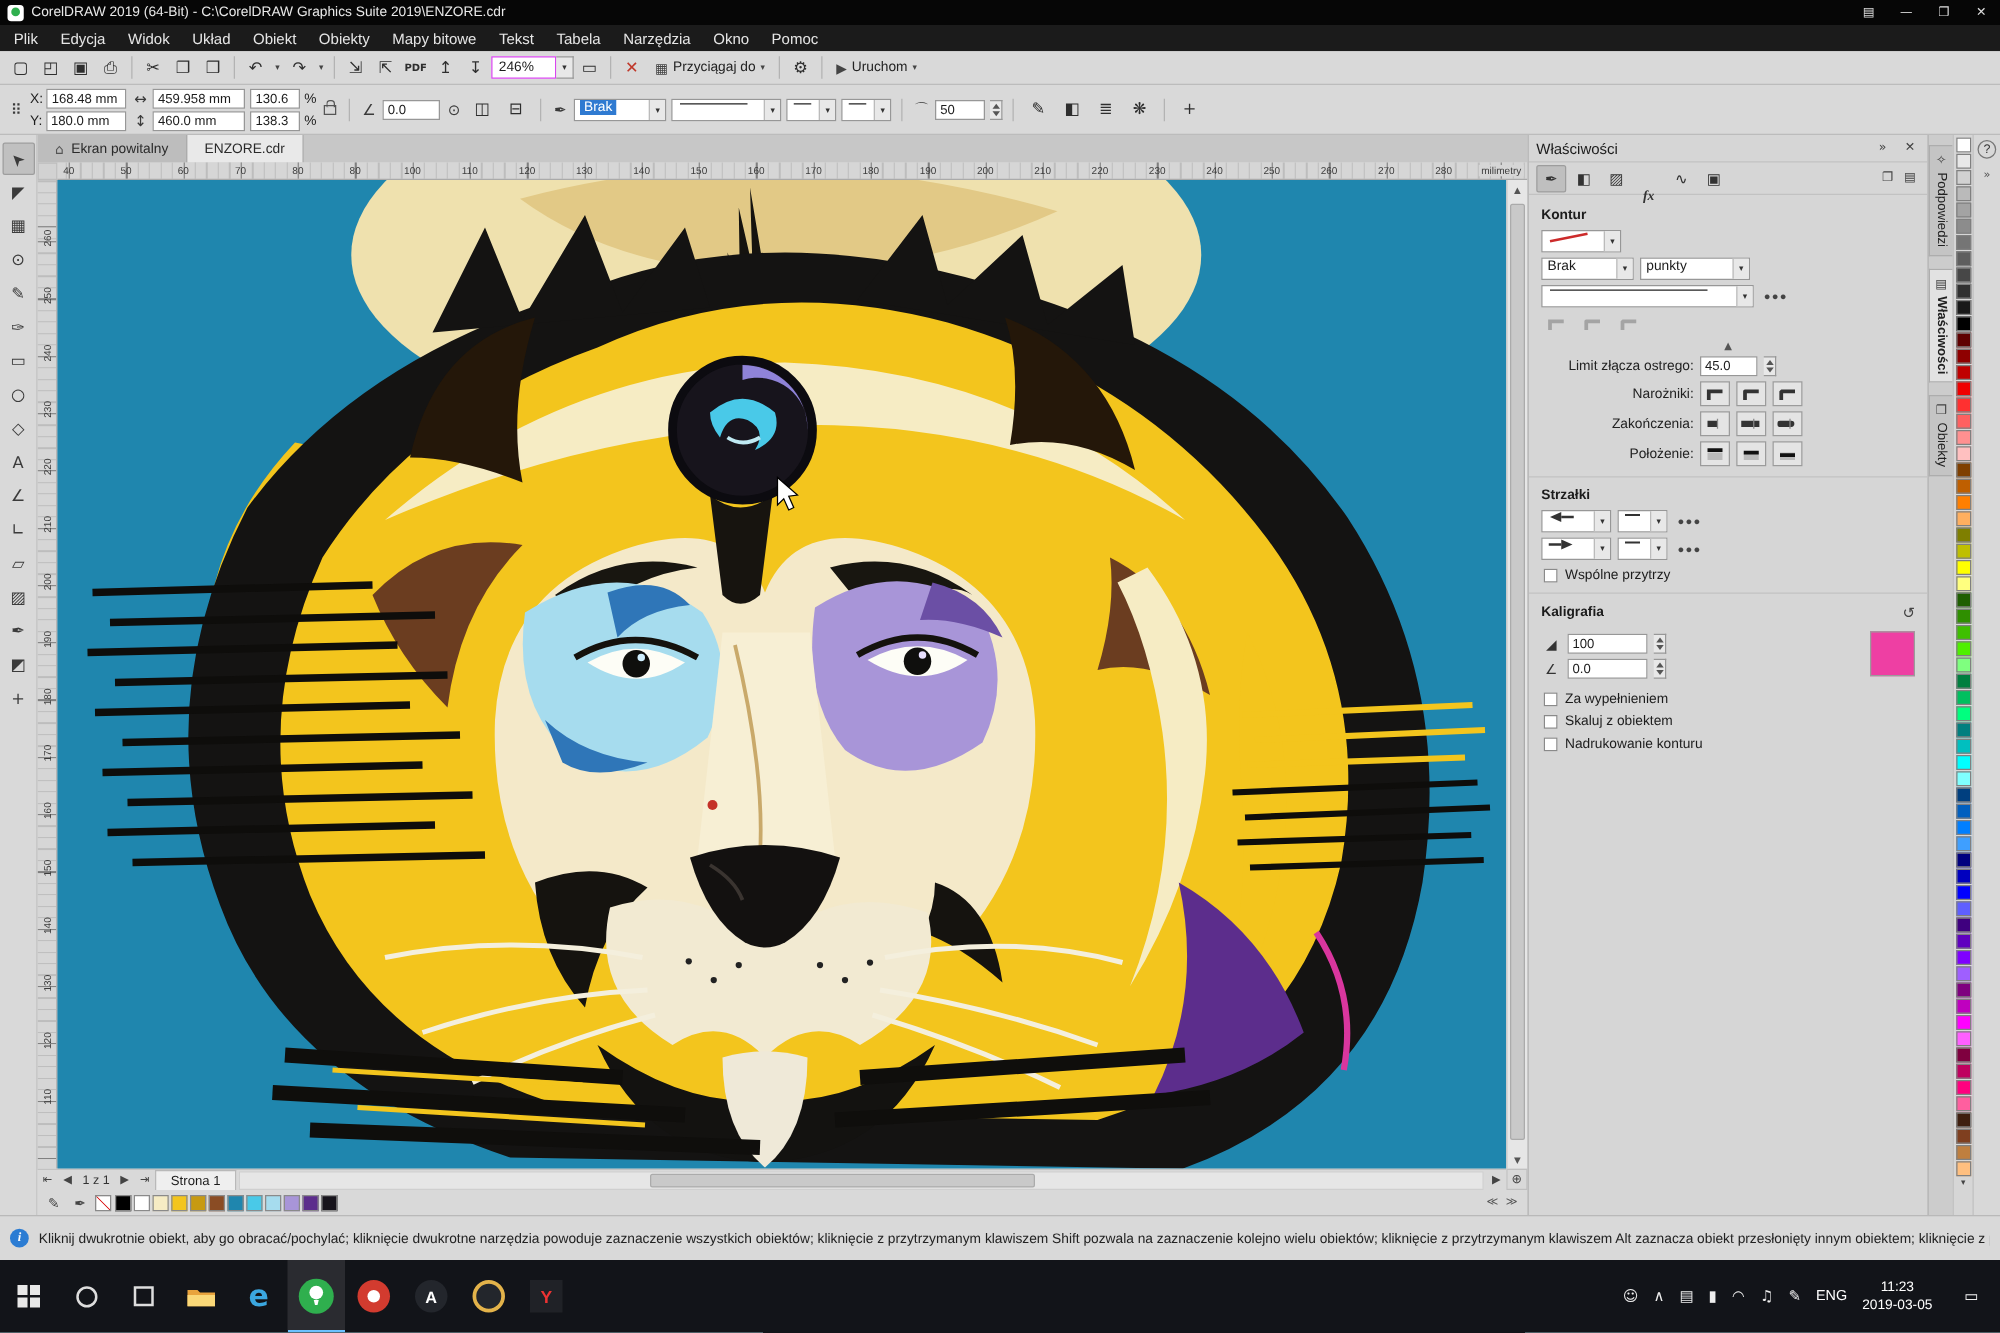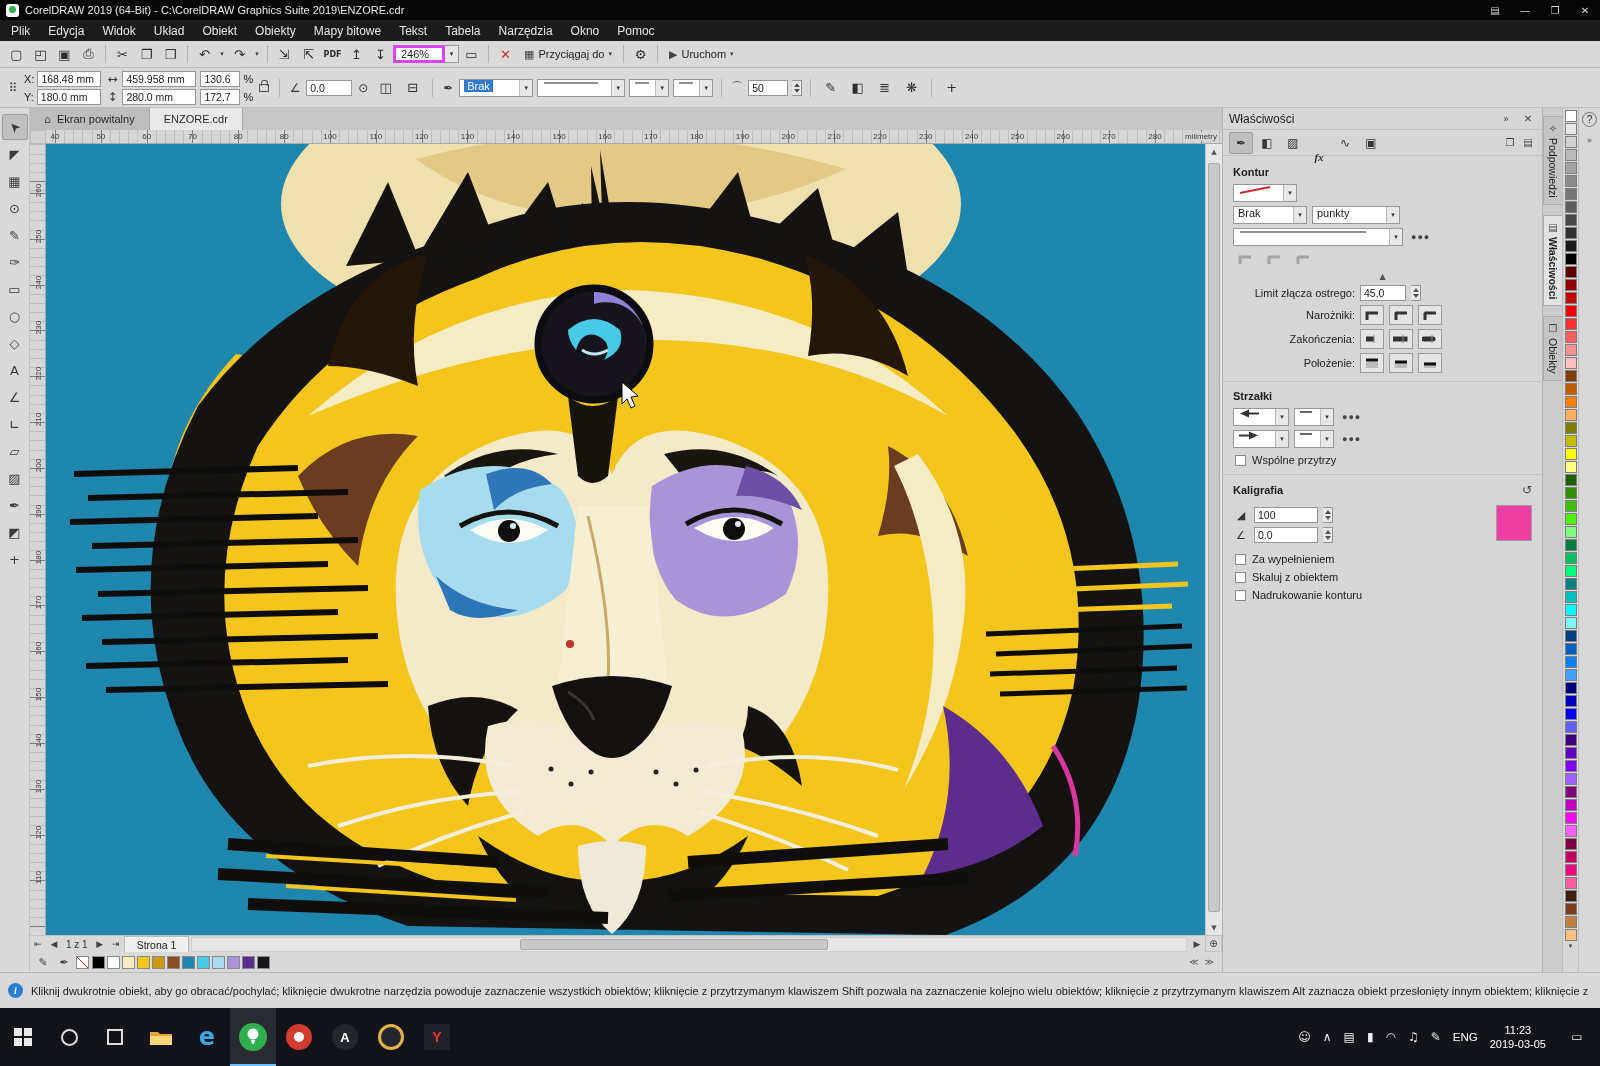--- a/index.html
+++ b/index.html
@@ -21,21 +21,21 @@
   .menubar{position:absolute;left:0;top:20px;width:1600px;height:21px;background:#1b1b1b;display:flex;align-items:center;padding-left:2px;}
   .menu-item{padding:0 9px;height:100%;display:flex;align-items:center;font-size:12px;color:#e6e6e6;white-space:nowrap;}
 
   
   .stdbar{position:absolute;left:0;top:41px;width:1600px;height:27px;background:#d9d9d9;border-bottom:1px solid #bcbcbc;
           display:flex;align-items:center;padding:0 5px;gap:1px;}
   .tbtn{min-width:23px;height:21px;display:flex;align-items:center;justify-content:center;font-size:13px;color:#2e2e2e;border-radius:2px;padding:0 2px;}
   .tbtn-caret{width:10px;height:21px;display:flex;align-items:center;justify-content:center;font-size:7px;color:#444;}
   .tsep{width:1px;height:18px;background:#b3b3b3;margin:0 4px;flex:0 0 1px;}
   .combo{display:flex;align-items:center;height:18px;}
-  .combo-val{background:#fff;border:3px solid #d946ef;height:18px;display:flex;align-items:center;padding:0 5px;min-width:52px;}
+  .combo-val{background:#fff;border:1px solid #d946ef;height:18px;display:flex;align-items:center;padding:0 5px;min-width:52px;}
   .combo-dd{width:14px;height:18px;border:1px solid #979797;border-left:none;background:#e8e8e8;display:flex;align-items:center;justify-content:center;font-size:7px;color:#333;}
   .txtbtn{display:flex;align-items:center;gap:4px;padding:0 6px;height:21px;font-size:11px;color:#222;}
   .caret{font-size:7px;color:#444;}
   .tb-mini{font-size:11px;color:#444;}
   .pdf-g{font-size:8px;font-weight:bold;letter-spacing:0;}
 
   
   .propbar{position:absolute;left:0;top:68px;width:1600px;height:40px;background:#d9d9d9;border-bottom:1px solid #bcbcbc;
            display:flex;align-items:center;padding:0 6px;gap:4px;}
   .field{background:#fff;border:1px solid #979797;height:16px;display:inline-flex;align-items:center;padding:0 3px;font-size:10.5px;white-space:nowrap;overflow:hidden;}
@@ -253,30 +253,30 @@
         <span class="field w64">180.0 mm</span>
         </div>
     </div>
     <div class="stack">
       <div class="srow">
           <span class="pb-ic g">↔</span>
         <span class="field w74">459.958 mm</span>
         </div>
       <div class="srow">
           <span class="pb-ic g">↕</span>
-        <span class="field w74">280.0 mm</span>
+        <span class="field w74">460.0 mm</span>
         </div>
     </div>
     <div class="stack">
       <div class="srow">
           <span class="field w40">130.6</span>
         <span>%</span>
         </div>
       <div class="srow">
-          <span class="field w40">172.7</span>
+          <span class="field w40">138.3</span>
         <span>%</span>
         </div>
     </div>
     <span class="lock"></span>
     <div class="tsep"></div>
     <span class="pb-ic g">∠</span>
     <span class="field w46">0.0</span>
     <span class="pb-ic g">⊙</span>
     <span class="tbtn g">◫</span>
     <span class="tbtn g">⊟</span>

